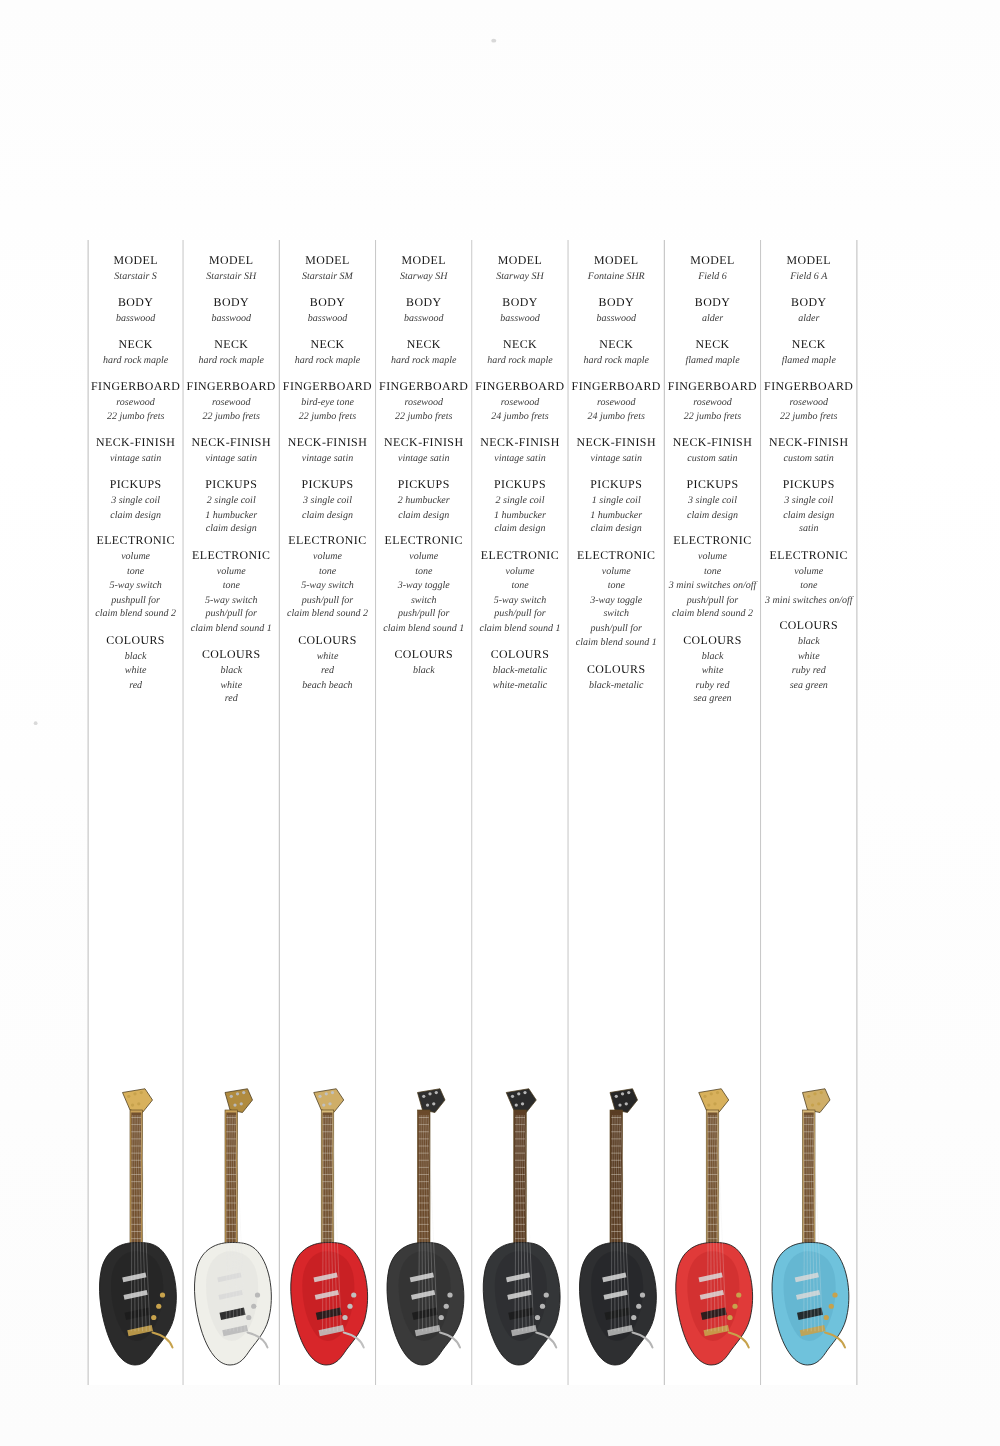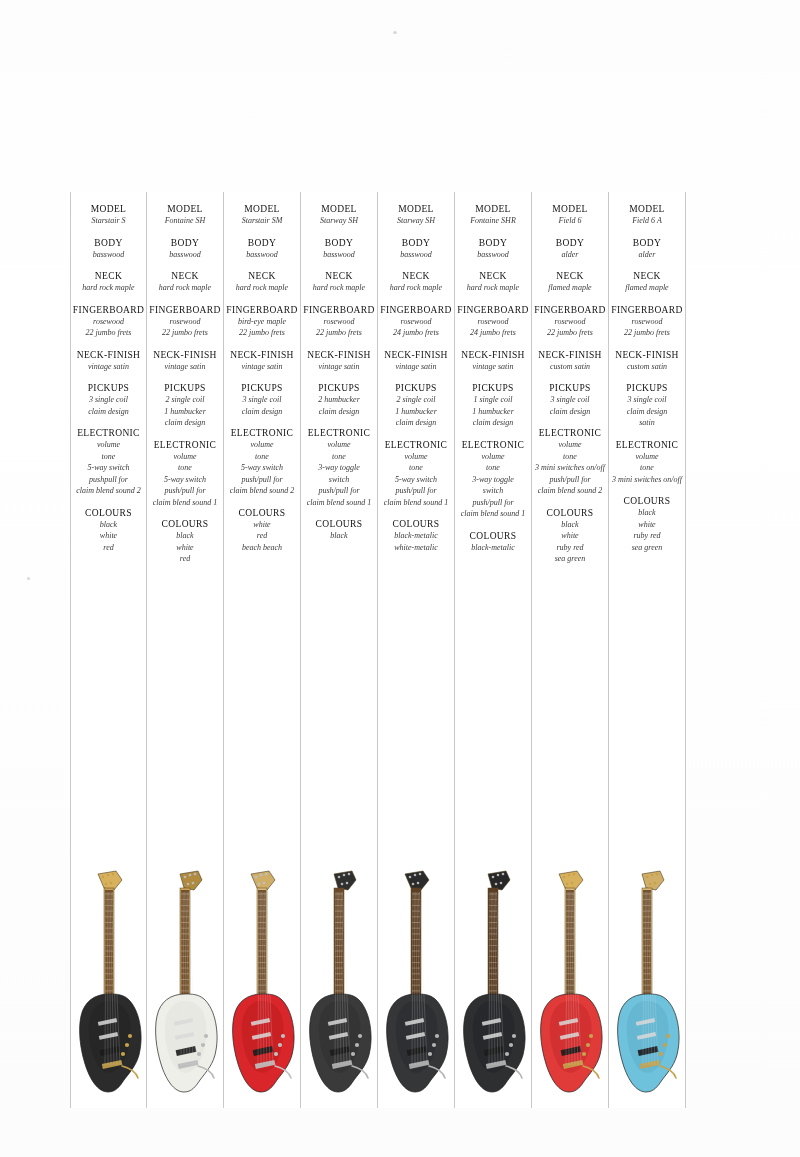--- a/index.html
+++ b/index.html
@@ -197,21 +197,21 @@
             <line x1="38.6" y1="24" x2="41" y2="197" stroke="#e8e8e8" stroke-width="0.35" opacity="0.55"></line>
             <line x1="39.9" y1="24" x2="44" y2="197" stroke="#e8e8e8" stroke-width="0.35" opacity="0.55"></line>
             <line x1="41.2" y1="24" x2="47" y2="197" stroke="#e8e8e8" stroke-width="0.35" opacity="0.55"></line>
             <line x1="42.5" y1="24" x2="50" y2="197" stroke="#e8e8e8" stroke-width="0.35" opacity="0.55"></line>
   </svg>
         </div>
       </div>
       <div class="column">
         <div class="spec-block">
           <div class="spec-title">MODEL</div>
-          <div class="spec-val">Fontaine SH</div>
+          <div class="spec-val">Starstair SH</div>
         </div>
         <div class="spec-block">
           <div class="spec-title">BODY</div>
           <div class="spec-val">basswood</div>
         </div>
         <div class="spec-block">
           <div class="spec-title">NECK</div>
           <div class="spec-val">hard rock maple</div>
         </div>
         <div class="spec-block">
@@ -318,21 +318,21 @@
         <div class="spec-block">
           <div class="spec-title">BODY</div>
           <div class="spec-val">basswood</div>
         </div>
         <div class="spec-block">
           <div class="spec-title">NECK</div>
           <div class="spec-val">hard rock maple</div>
         </div>
         <div class="spec-block">
           <div class="spec-title">FINGERBOARD</div>
-          <div class="spec-val">bird-eye maple</div>
+          <div class="spec-val">bird-eye tone</div>
           <div class="spec-val">22 jumbo frets</div>
         </div>
         <div class="spec-block">
           <div class="spec-title">NECK-FINISH</div>
           <div class="spec-val">vintage satin</div>
         </div>
         <div class="spec-block">
           <div class="spec-title">PICKUPS</div>
           <div class="spec-val">3 single coil</div>
           <div class="spec-val">claim design</div>

